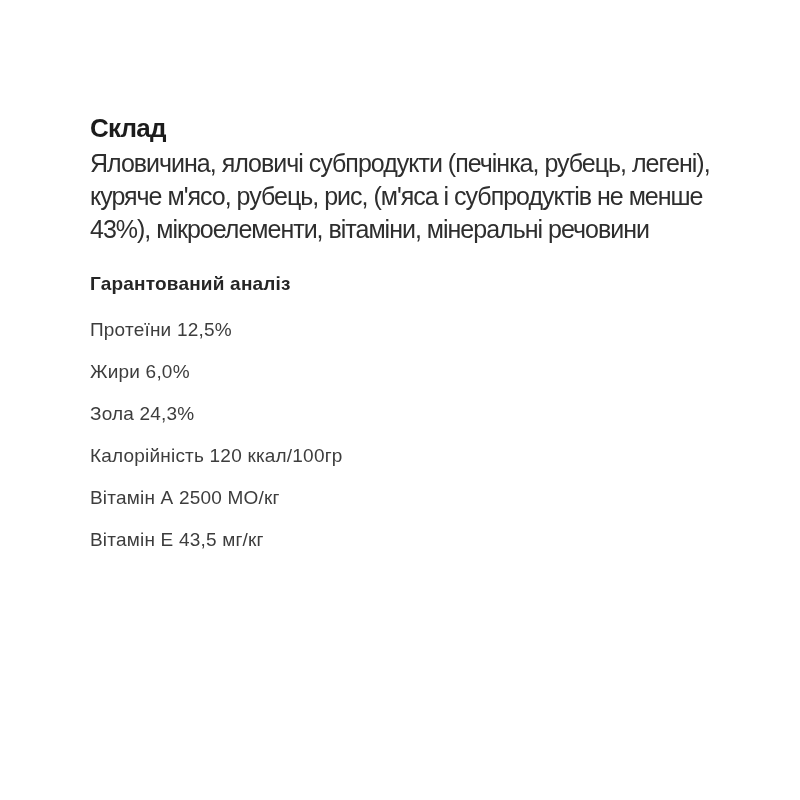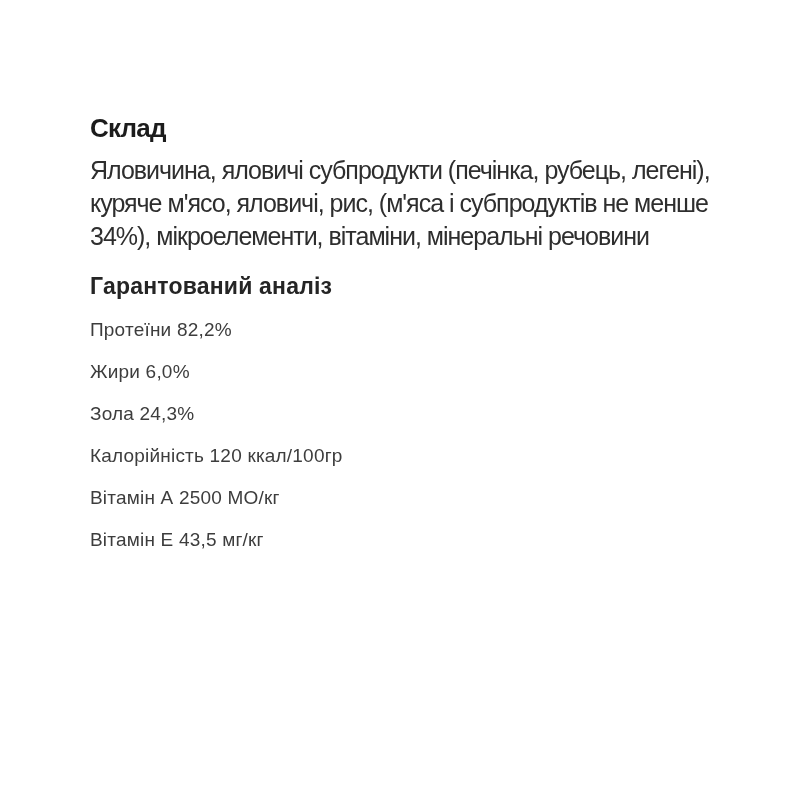--- a/index.html
+++ b/index.html
@@ -27,39 +27,39 @@
     font-size: 26px;
     line-height: 1.1;
     font-weight: bold;
     letter-spacing: -0.8px;
     color: #1c1c1c;
     font-family: "Liberation Sans", sans-serif;
   }
   .composition-text {
     position: absolute;
     left: 90px;
-    top: 154px;
+    top: 147px;
     margin: 0;
     width: 660px;
     font-size: 25px;
     line-height: 33px;
     letter-spacing: -1px;
     color: #2e2e2e;
     font-family: "Liberation Sans", sans-serif;
   }
   .composition-text .line {
     display: block;
     white-space: nowrap;
   }
   .analysis-title {
     position: absolute;
     left: 90px;
     top: 273px;
     margin: 0;
-    font-size: 23px;
+    font-size: 19px;
     line-height: 1.2;
     font-weight: bold;
     letter-spacing: 0.2px;
     color: #252525;
     font-family: "Liberation Sans", sans-serif;
   }
   .analysis-list {
     position: absolute;
     left: 90px;
     top: 309px;
@@ -77,28 +77,28 @@
 </style>
 </head>
 <body>
 
 <div class="page">
 
   <h1 class="composition-title">Склад</h1>
 
   <p class="composition-text">
     <span class="line">Яловичина, яловичі субпродукти (печінка, рубець, легені),</span>
-    <span class="line">куряче м'ясо, яловичі, рис, (м'яса і субпродуктів не менше</span>
-    <span class="line">34%), мікроелементи, вітаміни, мінеральні речовини</span>
+    <span class="line">куряче м'ясо, рубець, рис, (м'яса і субпродуктів не менше</span>
+    <span class="line">43%), мікроелементи, вітаміни, мінеральні речовини</span>
   </p>
 
   <h2 class="analysis-title">Гарантований аналіз</h2>
 
   <div class="analysis-list">
-    <div class="analysis-item">Протеїни 82,2%</div>
+    <div class="analysis-item">Протеїни 12,5%</div>
     <div class="analysis-item">Жири 6,0%</div>
     <div class="analysis-item">Зола 24,3%</div>
     <div class="analysis-item">Калорійність 120 ккал/100гр</div>
     <div class="analysis-item">Вітамін А 2500 МО/кг</div>
     <div class="analysis-item">Вітамін Е 43,5 мг/кг</div>
   </div>
 
 </div>
 
 </body></html>

